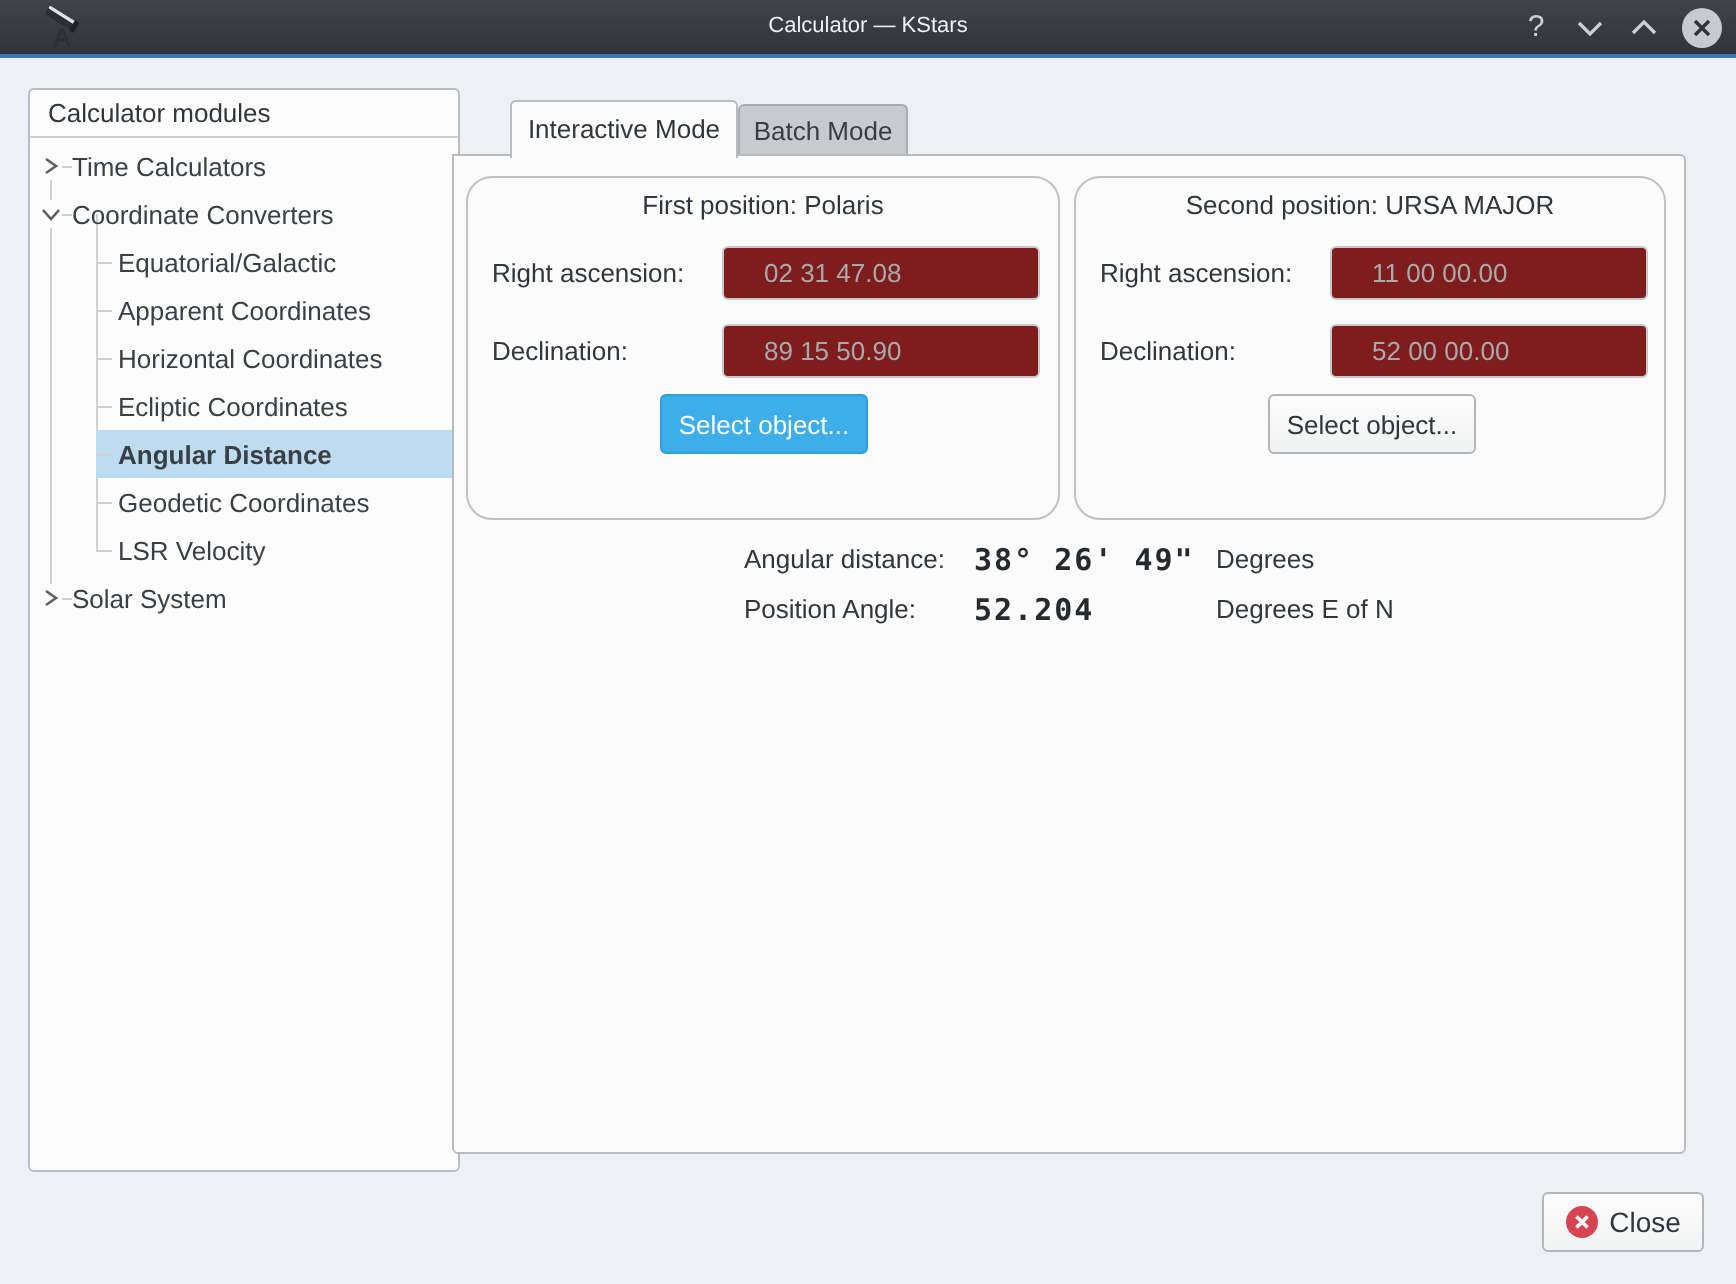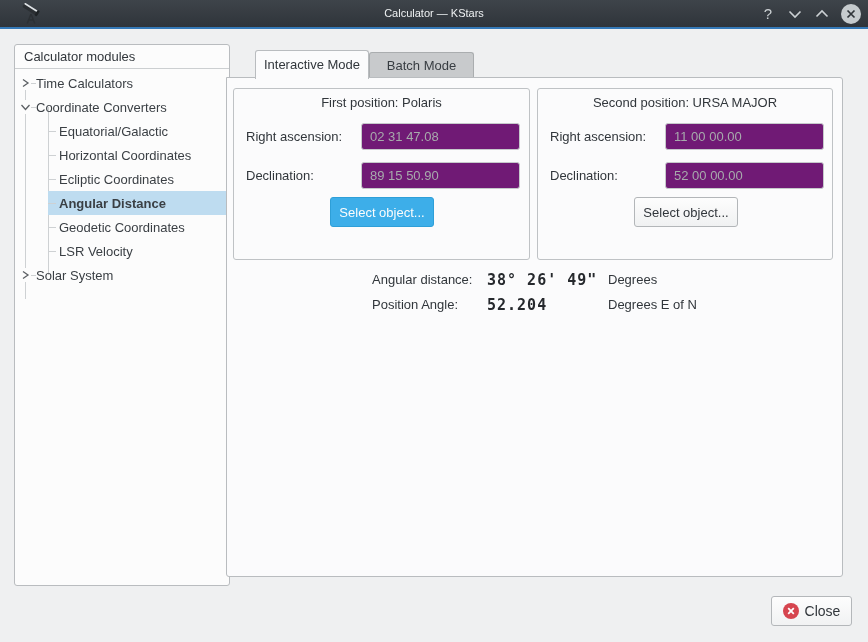--- a/index.html
+++ b/index.html
@@ -52,39 +52,39 @@
   .tree-row.selected { background:#bedcf0;font-weight:bold; }
   
   .tab {
     position:absolute; text-align:center; border-radius:3px 3px 0 0; cursor:default;margin-left:28px;
   }
   .tab-active {
     left:227px; top:50px; width:114px; height:29px; line-height:27px;
     background:#fbfbfc; border:1px solid #b9bcbf; border-bottom:none; z-index:3;
   }
   .tab-inactive {
-    left:341px; top:52px; width:105px; height:26px; line-height:25px;
+    left:341px; top:52px; width:85px; height:26px; line-height:25px;
     background:#c8cacc; border:1px solid #aaadaf; border-bottom:none; z-index:1; color:#383d42;
   }
   .panel {
     position:absolute; left:226px; top:77px; width:617px; height:500px;
     background:#fbfbfc; border:1px solid #b9bcbf; border-radius:0 3px 3px 3px; z-index:2;
   }
   
-  .groupbox { position:absolute; top:10px; height:172px; border:1px solid #bfc2c5; border-radius:3px; }
+  .groupbox { position:absolute; top:10px; height:172px; border:1px solid #bfc2c5; border-radius:13px; }
   .gb-first  { left:6px;   width:297px; }
   .gb-second { left:310px; width:296px; }
   .gb-title { position:absolute; top:6px; left:0; right:0; text-align:center; }
   .field-label { position:absolute; left:12px; height:27px; line-height:27px; }
   .lbl-ra  { top:34px; }
   .lbl-dec { top:73px; }
   .coord-input {
     position:absolute; left:127px; width:159px; height:27px;
-    border:1px solid #c6c9cb; border-radius:3px; background:#701a75;
-    color:#a7aaac; font-family:inherit; font-size:13px; padding:0 8px;
+    border:1px solid #c6c9cb; border-radius:3px; background:#7f1d1d;
+    color:#a7aaac; font-family:inherit; font-size:13px; padding:0 20px;
   }
   .inp-ra  { top:34px; }
   .inp-dec { top:73px; }
   .select-btn {
     position:absolute; top:108px; left:96px; width:104px; height:30px;
     border-radius:3px; font-family:inherit; font-size:13px;
     display:flex; align-items:center; justify-content:center;
   }
   .btn-primary { background:#3daee9; border:1px solid #2e9fd8; color:#fcfcfc; }
   .btn-normal  { background:linear-gradient(#fdfdfd,#f0f1f2); border:1px solid #b3b6b9; color:#31363b; }
@@ -171,20 +171,23 @@
               <polyline points="1.5,3 5.5,7.5 9.5,3" fill="none" stroke="#5c6064" stroke-width="1.3"></polyline>
             </svg>
         </span>
         <span>Coordinate Converters</span>
       </div>
 
       <div class="tree-row child">
         <span>Equatorial/Galactic</span>
       </div>
       <div class="tree-row child">
+        <span>Apparent Coordinates</span>
+      </div>
+      <div class="tree-row child">
         <span>Horizontal Coordinates</span>
       </div>
       <div class="tree-row child">
         <span>Ecliptic Coordinates</span>
       </div>
       <div class="tree-row child selected">
         <span>Angular Distance</span>
       </div>
       <div class="tree-row child">
         <span>Geodetic Coordinates</span>

